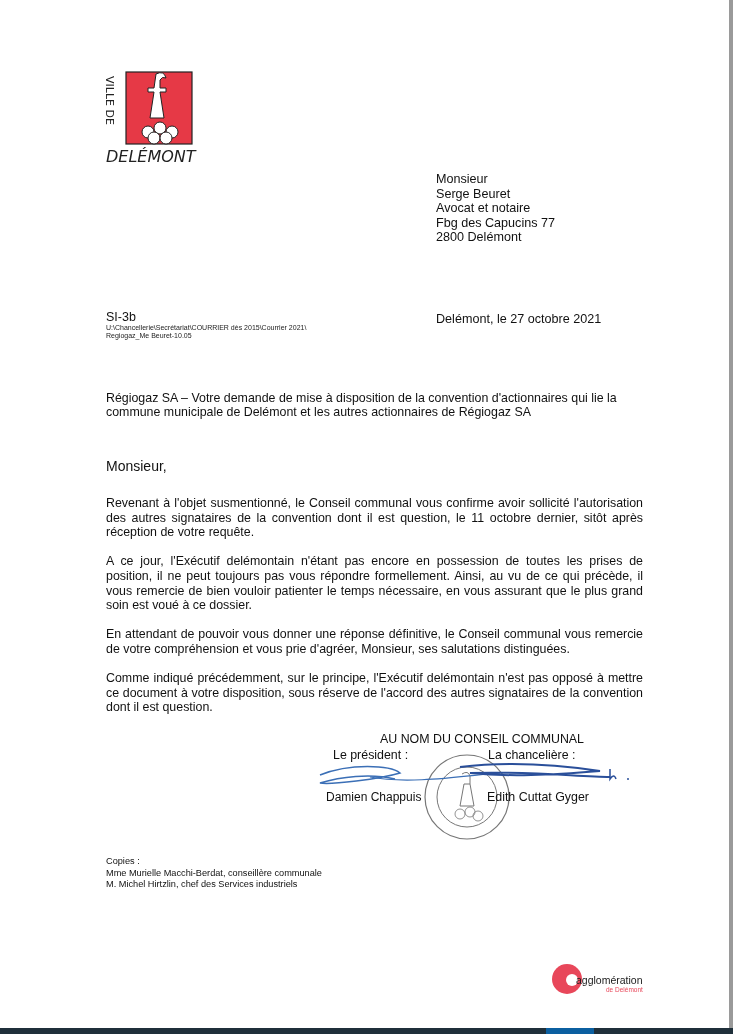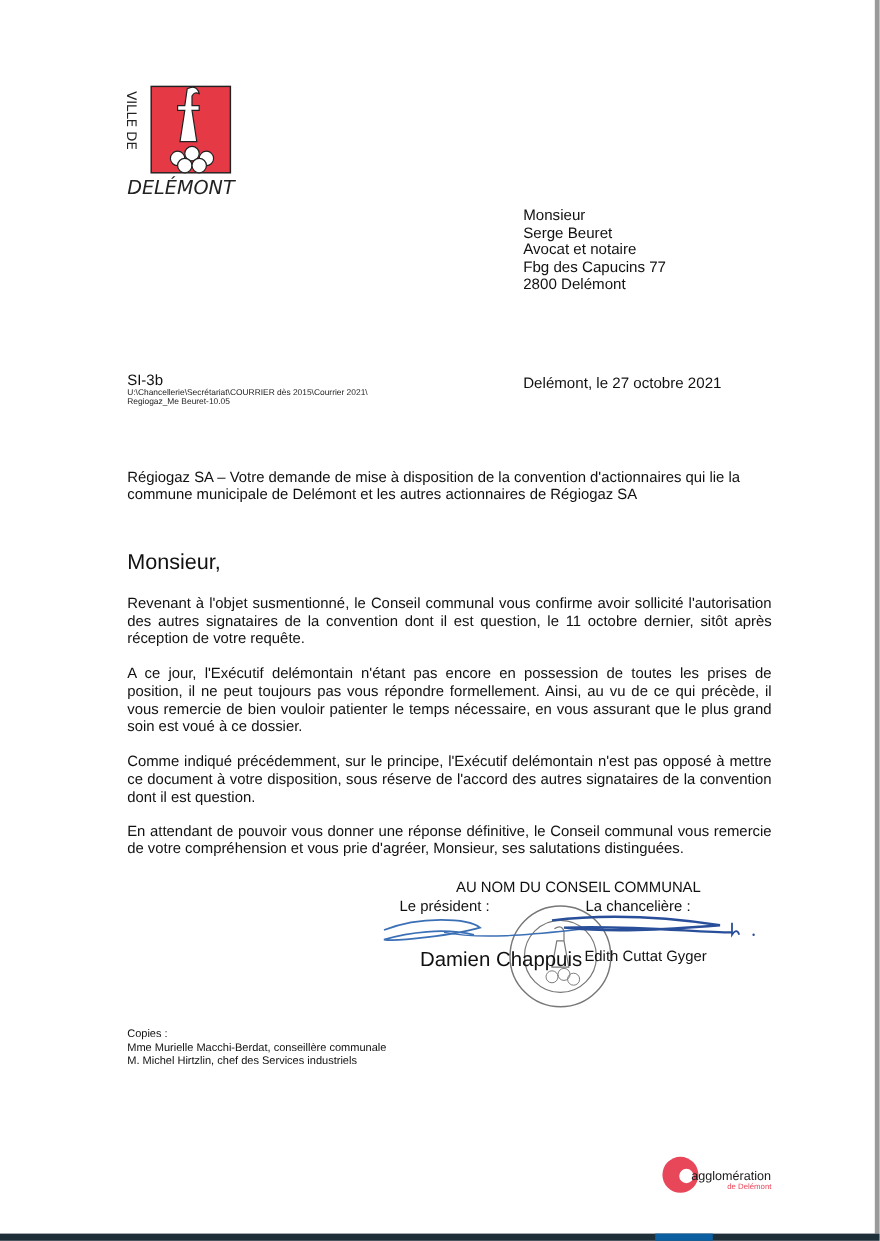--- a/index.html
+++ b/index.html
@@ -15,28 +15,28 @@
   .logo { position: absolute; left: 100px; top: 66px; width: 100px; height: 100px; }
   .logo svg { width: 100%; height: 100%; }
 
   .recipient { position: absolute; left: 436px; top: 172px; font-size: 12.6px; line-height: 14.6px; }
   .ref { position: absolute; left: 106px; top: 310px; }
   .ref .code { font-size: 12.5px; font-weight: normal; }
   .ref .path { font-size: 7px; line-height: 8px; color: #222; }
   .dateline { position: absolute; left: 436px; top: 312px; font-size: 12.6px; }
 
   .subject { position: absolute; left: 106px; top: 391px; width: 540px; font-size: 12.4px; line-height: 14.4px; font-weight: normal; }
-  .salutation { position: absolute; left: 106px; top: 458px; font-size: 18px; }
+  .salutation { position: absolute; left: 106px; top: 458px; font-size: 14px; }
   .body { position: absolute; left: 106px; top: 496px; width: 537px; font-size: 12.4px; line-height: 14.6px; text-align: justify; }
   .body p { margin: 0 0 14.6px 0; }
 
   .sign-header { position: absolute; left: 380px; top: 732px; font-size: 12.4px; }
   .sign-pres-label { position: absolute; left: 333px; top: 748px; font-size: 12.4px; }
   .sign-chan-label { position: absolute; left: 488px; top: 748px; font-size: 12.4px; }
-  .sign-pres-name { position: absolute; left: 350px; top: 790px; font-size: 17px; }
+  .sign-pres-name { position: absolute; left: 326px; top: 790px; font-size: 12px; }
   .sign-chan-name { position: absolute; left: 487px; top: 790px; font-size: 12.4px; }
   .signatures { position: absolute; left: 310px; top: 755px; width: 340px; height: 100px; }
   .stamp { position: absolute; left: 422px; top: 752px; width: 90px; height: 90px; }
 
   .copies { position: absolute; left: 106px; top: 856px; font-size: 9.2px; line-height: 11.6px; }
   .footer { position: absolute; left: 107px; top: 974px; font-size: 7.2px; color: #222; white-space: nowrap; }
   .footer span { margin-right: 10px; }
 
   .agglo { position: absolute; left: 552px; top: 962px; width: 100px; height: 40px; }
   .agglo .circle { position: absolute; left: 0; top: 2px; width: 30px; height: 30px; border-radius: 50%; background: #e8475a; }
@@ -81,22 +81,22 @@
 
   <div class="dateline">Delémont, le 27 octobre 2021</div>
 
   <div class="subject">Régiogaz SA – Votre demande de mise à disposition de la convention d'actionnaires qui lie la commune municipale de Delémont et les autres actionnaires de Régiogaz SA</div>
 
   <div class="salutation">Monsieur,</div>
 
   <div class="body">
     <p>Revenant à l'objet susmentionné, le Conseil communal vous confirme avoir sollicité l'autorisation des autres signataires de la convention dont il est question, le 11 octobre dernier, sitôt après réception de votre requête.</p>
     <p>A ce jour, l'Exécutif delémontain n'étant pas encore en possession de toutes les prises de position, il ne peut toujours pas vous répondre formellement. Ainsi, au vu de ce qui précède, il vous remercie de bien vouloir patienter le temps nécessaire, en vous assurant que le plus grand soin est voué à ce dossier.</p>
+    <p>En attendant de pouvoir vous donner une réponse définitive, le Conseil communal vous remercie de votre compréhension et vous prie d'agréer, Monsieur, ses salutations distinguées.</p>
     <p>Comme indiqué précédemment, sur le principe, l'Exécutif delémontain n'est pas opposé à mettre ce document à votre disposition, sous réserve de l'accord des autres signataires de la convention dont il est question.</p>
-    <p>En attendant de pouvoir vous donner une réponse définitive, le Conseil communal vous remercie de votre compréhension et vous prie d'agréer, Monsieur, ses salutations distinguées.</p>
   </div>
 
   <div class="stamp">
     <svg viewBox="0 0 90 90" width="90" height="90">
       <circle cx="45" cy="45" r="42" fill="none" stroke="#777" stroke-width="1.2"></circle>
       <circle cx="45" cy="45" r="30" fill="none" stroke="#777" stroke-width="1"></circle>
       <path d="M40 22 q6 -4 8 2 l0 8 l-6 0 l-4 22 l14 0 l-4 -22" fill="none" stroke="#777" stroke-width="1"></path>
       <g fill="none" stroke="#777" stroke-width="0.8">
         <circle cx="38" cy="62" r="5"></circle>
           <circle cx="48" cy="60" r="5"></circle>

